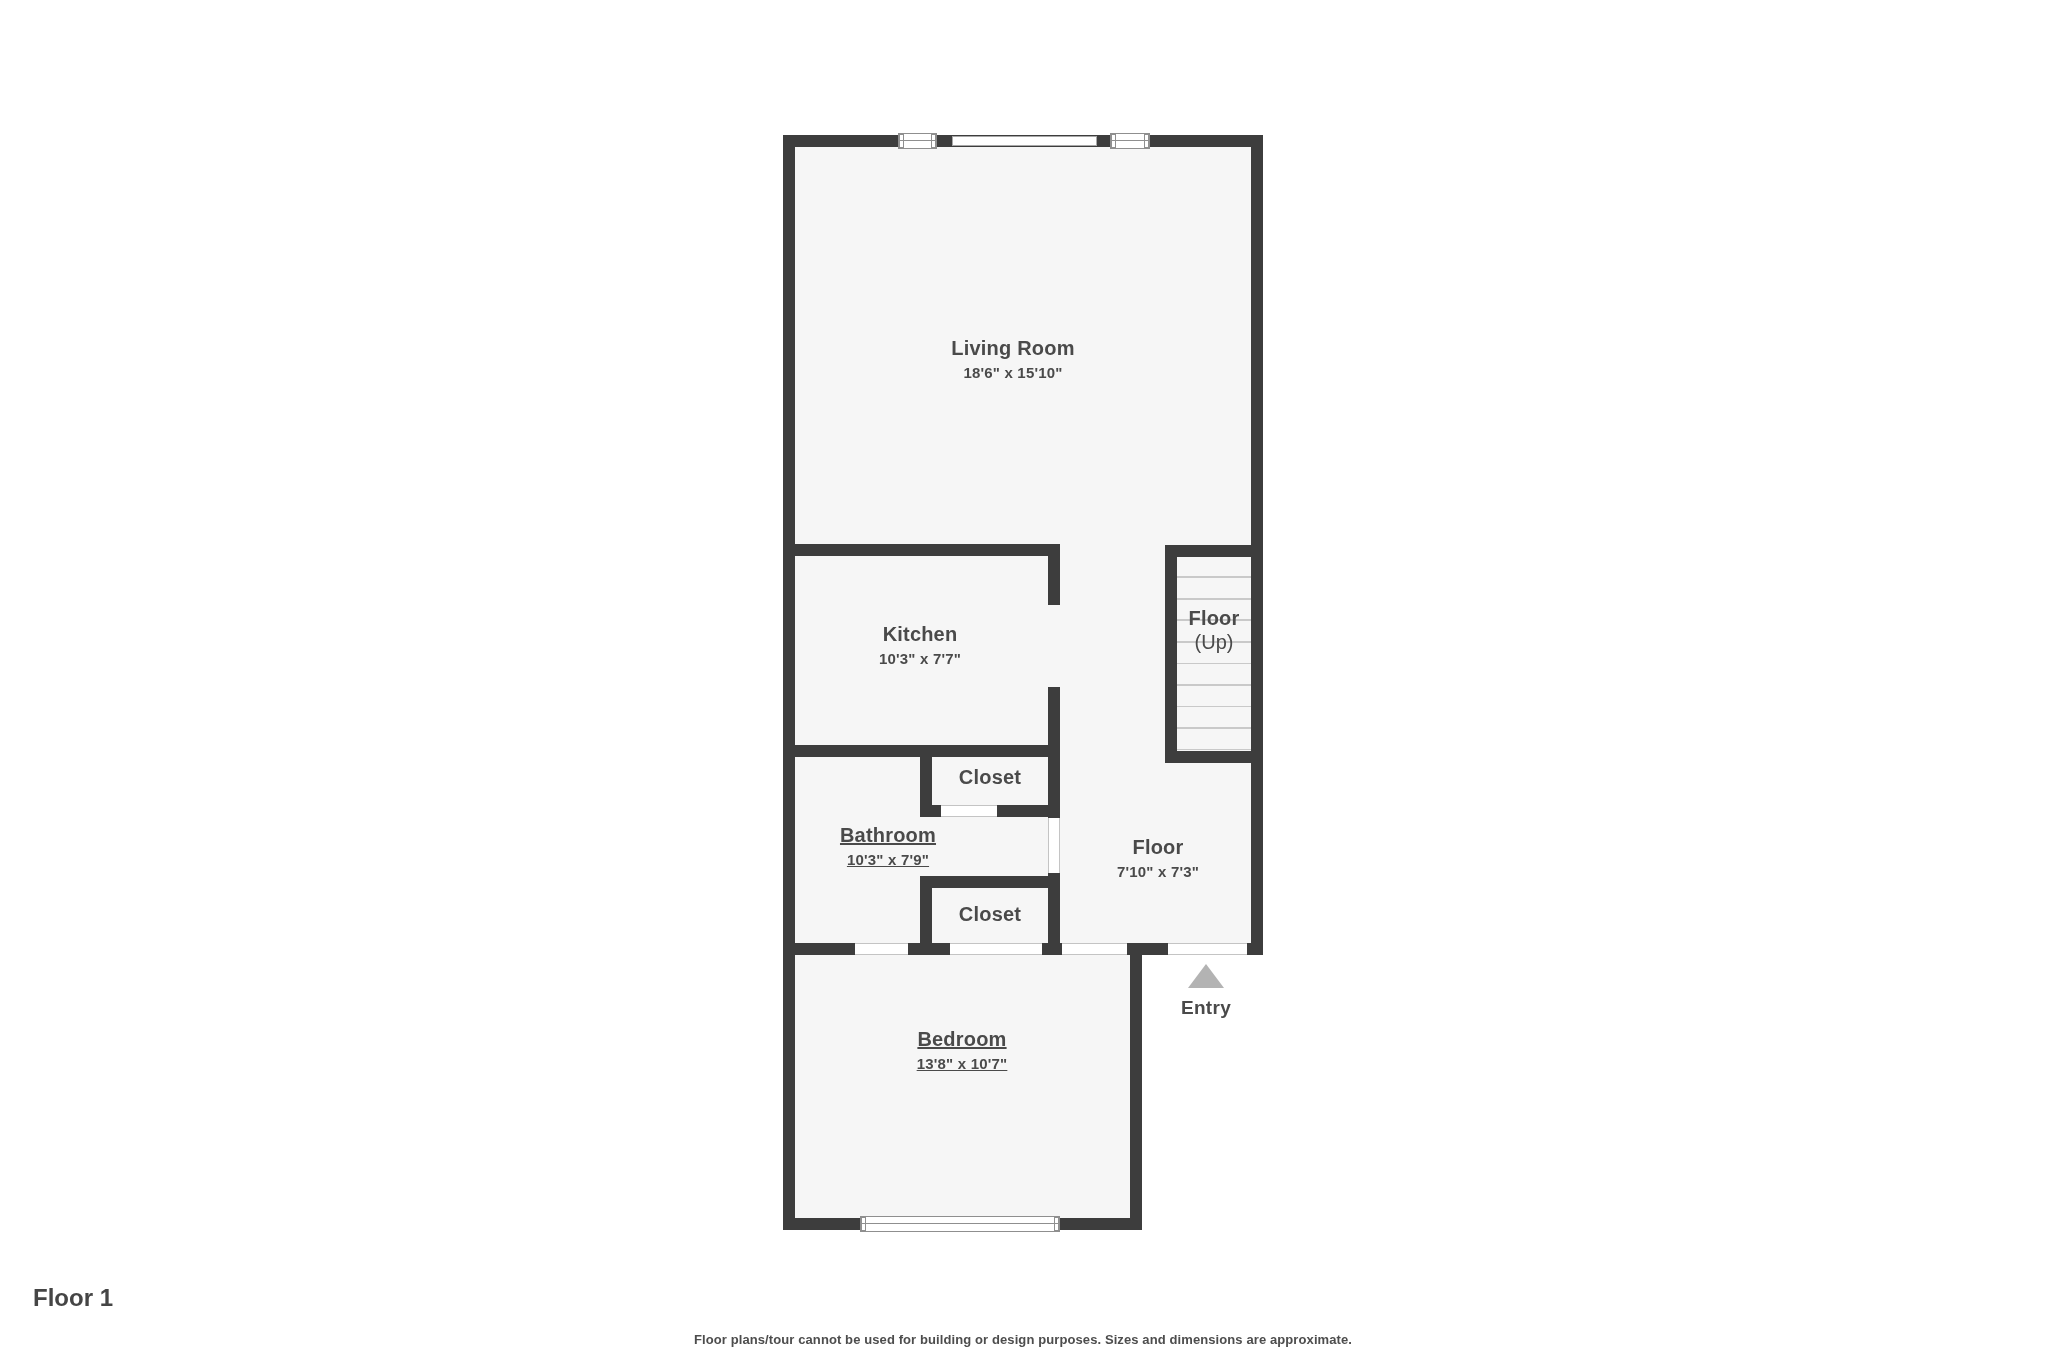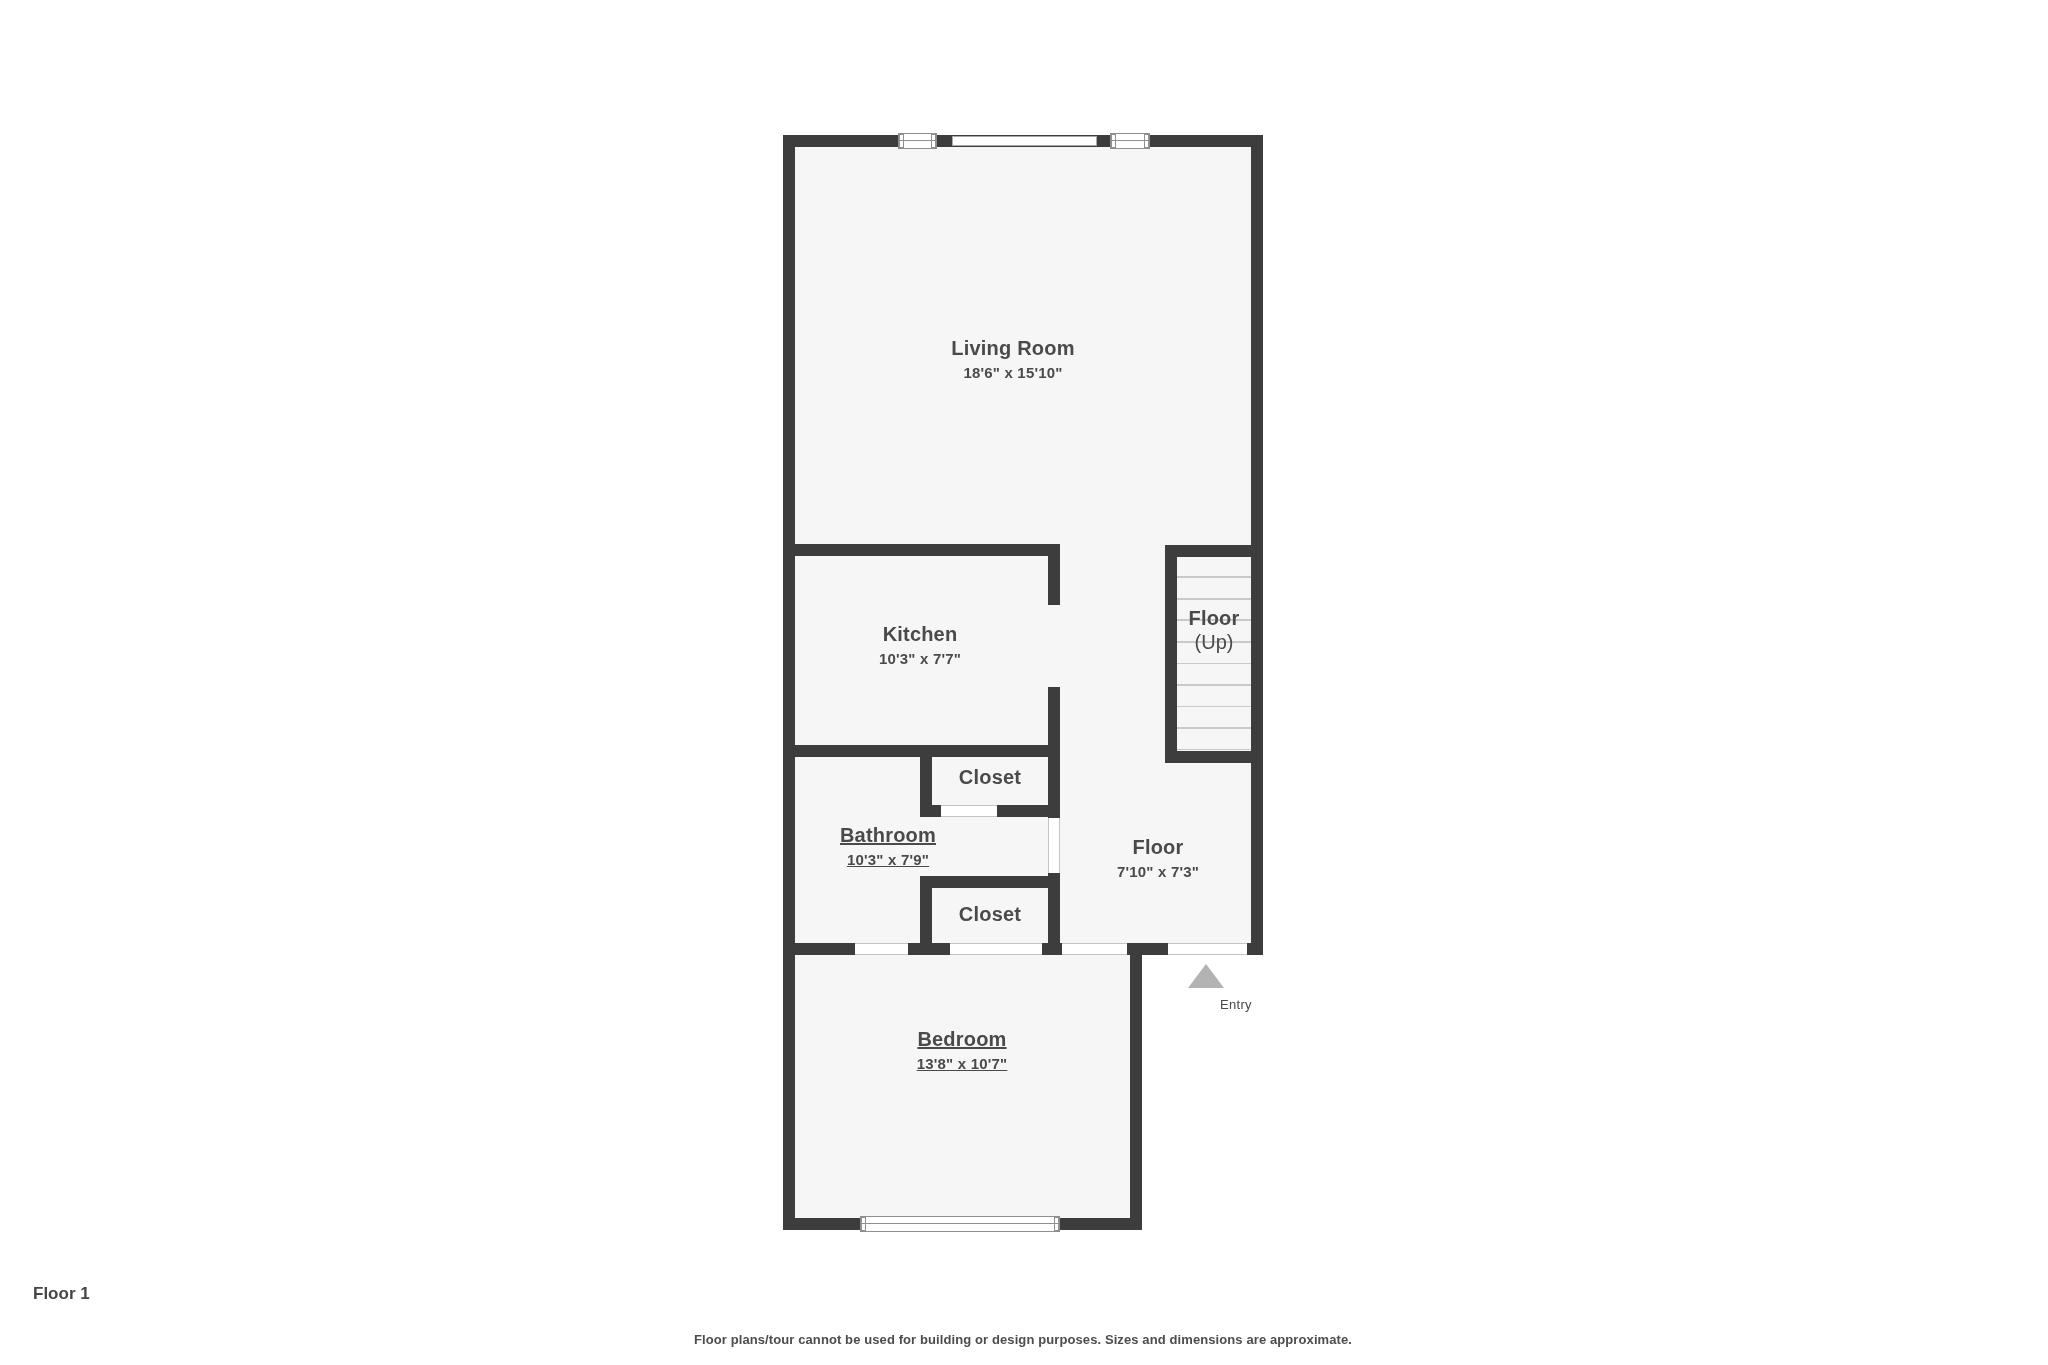--- a/index.html
+++ b/index.html
@@ -40,25 +40,25 @@
   }
   .room-name{display:block;font-size:20px;font-weight:700;line-height:24px;letter-spacing:.2px;}
   .room-dims{display:block;font-size:15px;font-weight:700;line-height:18px;margin-top:4px;letter-spacing:.2px;}
   .stairs-dir{display:block;font-size:20px;font-weight:400;line-height:25px;}
   .entry-arrow{
     position:absolute;left:1188px;top:964px;width:0;height:0;
     border-left:18px solid transparent;border-right:18px solid transparent;
     border-bottom:24px solid var(--arrow);
   }
   .entry-label{
-    position:absolute;left:1236px;top:997px;transform:translateX(-50%);
-    font-size:13px;font-weight:400;color:var(--text);letter-spacing:.3px;
+    position:absolute;left:1206px;top:997px;transform:translateX(-50%);
+    font-size:19px;font-weight:700;color:var(--text);letter-spacing:.3px;
   }
   .floor-label{
-    position:absolute;left:33px;top:1284px;font-size:17px;font-weight:700;color:#454545;
+    position:absolute;left:33px;top:1284px;font-size:24px;font-weight:700;color:#454545;
   }
   .disclaimer{
     position:absolute;left:1023px;top:1332px;transform:translateX(-50%);
     font-size:13px;font-weight:700;color:#4d4d4d;white-space:nowrap;letter-spacing:.1px;
   }
 </style>
 </head>
 <body>
 
 <div class="canvas">

